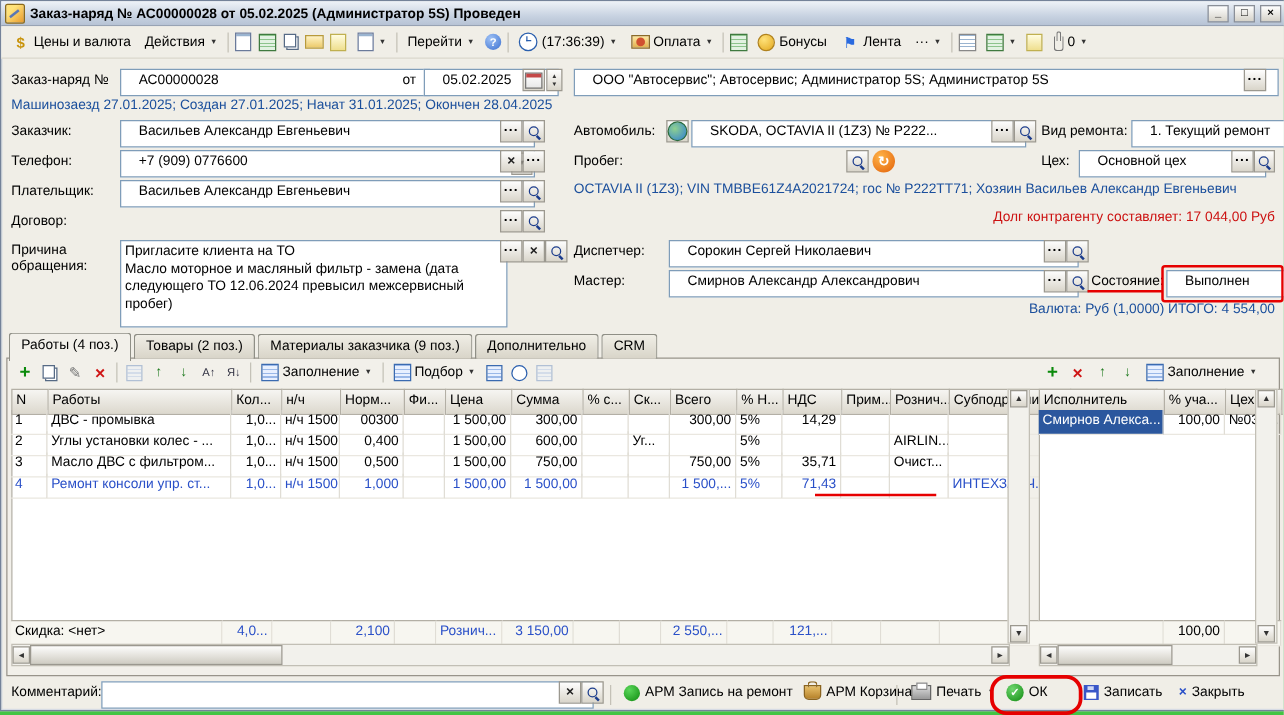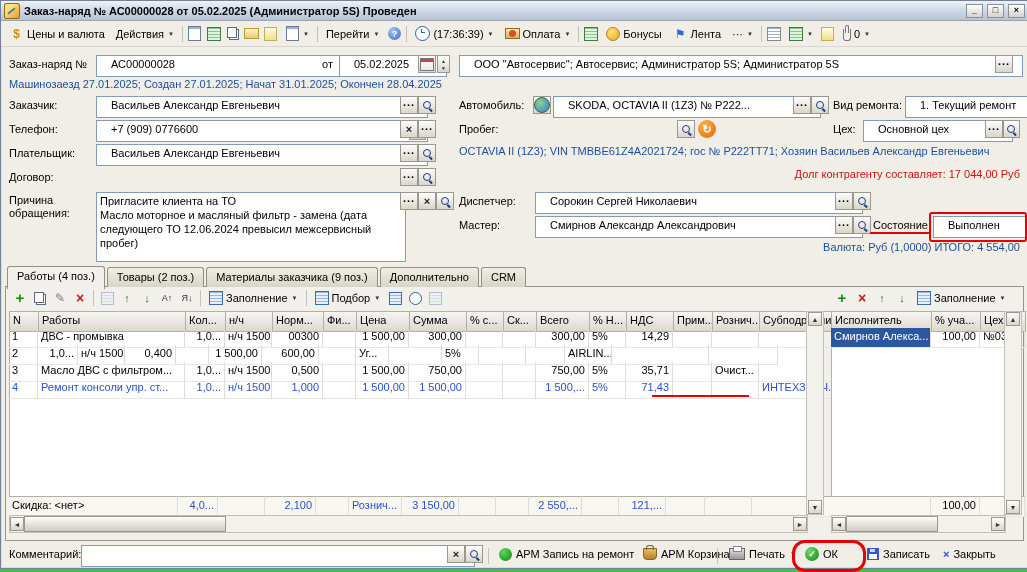--- a/index.html
+++ b/index.html
@@ -474,20 +474,21 @@
       <span class="cell c10">300,00</span>
       <span class="cell c11">5%</span>
       <span class="cell c12">14,29</span>
       <span class="cell c13"></span>
       <span class="cell c14"></span>
       <span class="cell c15"></span>
       <span class="cell c16"></span>
     </div>
   <div class="trow" style="left:8px;top:344px">
       <span class="cell c0">2</span>
+      <span class="cell c1">Углы установки колес - ...</span>
       <span class="cell c2">1,0...</span>
       <span class="cell c3">н/ч 1500...</span>
       <span class="cell c4">0,400</span>
       <span class="cell c5"></span>
       <span class="cell c6">1 500,00</span>
       <span class="cell c7">600,00</span>
       <span class="cell c8"></span>
       <span class="cell c9">Уг...</span>
       <span class="cell c10"></span>
       <span class="cell c11">5%</span>

